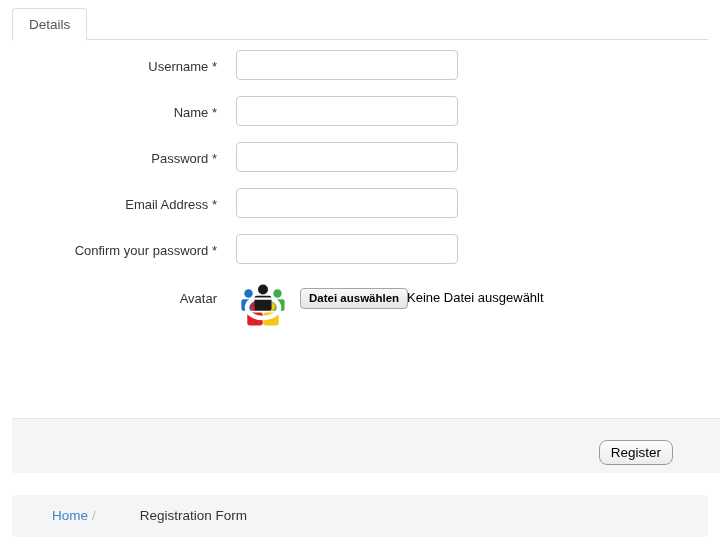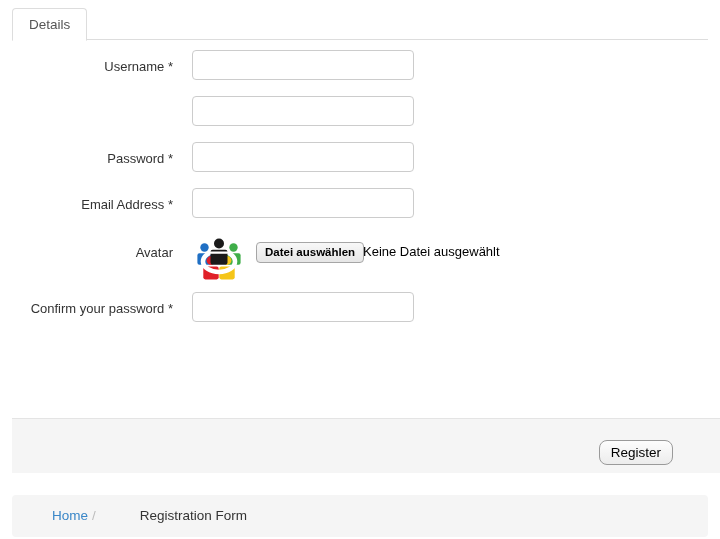--- a/index.html
+++ b/index.html
@@ -47,20 +47,21 @@
   
   .form-area {
     position: absolute;
     left: 0;
     top: 48px;
     width: 720px;
   }
   .form-row {
     position: relative;
     height: 46px;
+    margin-left: 44px;
   }
   .form-row.avatar-row {
     height: 58px;
   }
   .field-label {
     position: absolute;
     left: 0;
     top: 11px;
     width: 173px;
     text-align: right;
@@ -202,38 +203,50 @@
 
   <div class="form-row">
     <div class="field-label">
       <span>Username</span>
       <span class="req">*</span>
     </div>
     <input class="text-input" type="text" value="" placeholder="" style="">
   </div>
 
   <div class="form-row">
+    <div class="field-label">
+      <span>Name</span>
+      <span class="req">*</span>
+    </div>
     <input class="text-input" type="text" value="" placeholder="" style="">
   </div>
 
 
   <div class="form-row">
     <div class="field-label">
       <span>Password</span>
       <span class="req">*</span>
     </div>
     <input class="text-input" type="password" value="" placeholder="" style="">
   </div>
 
   <div class="form-row">
     <div class="field-label">
       <span>Email Address</span>
       <span class="req">*</span>
     </div>
     <input class="text-input" type="text" value="" placeholder="" style="">
+  </div>
+
+  <div class="form-row">
+    <div class="field-label">
+      <span>Confirm your password</span>
+      <span class="req">*</span>
+    </div>
+    <input class="text-input" type="password" value="" placeholder="" style="">
   </div>
 
   <div class="form-row avatar-row">
     <div class="field-label">Avatar</div>
 
     <span class="avatar-img">
       <svg width="46" height="46" viewBox="0 0 46 46" xmlns="http://www.w3.org/2000/svg">
 
         <g fill="#1f6fc4">
           <circle cx="8.5" cy="13.5" r="4.2"></circle>
@@ -263,28 +276,20 @@
         </g>
         <path d="M14.6 18.6 L31.4 18.6" stroke="#ffffff" stroke-width="2.4" stroke-linecap="round"></path>
       </svg>
     </span>
 
     <button class="file-btn" type="button">Datei auswählen</button>
 
     <span class="file-status">Keine Datei ausgewählt</span>
   </div>
 
-  <div class="form-row">
-    <div class="field-label">
-      <span>Confirm your password</span>
-      <span class="req">*</span>
-    </div>
-    <input class="text-input" type="password" value="" placeholder="" style="">
-  </div>
-
 </div>
 
 <div class="actions-panel">
   <button class="register-btn" type="button">Register</button>
 </div>
 
 <div class="breadcrumb-panel">
   <div class="breadcrumb">
     <a class="crumb-link" href="#">Home</a><span class="crumb-sep">/</span><span class="crumb-current">Registration Form</span>
   </div>

